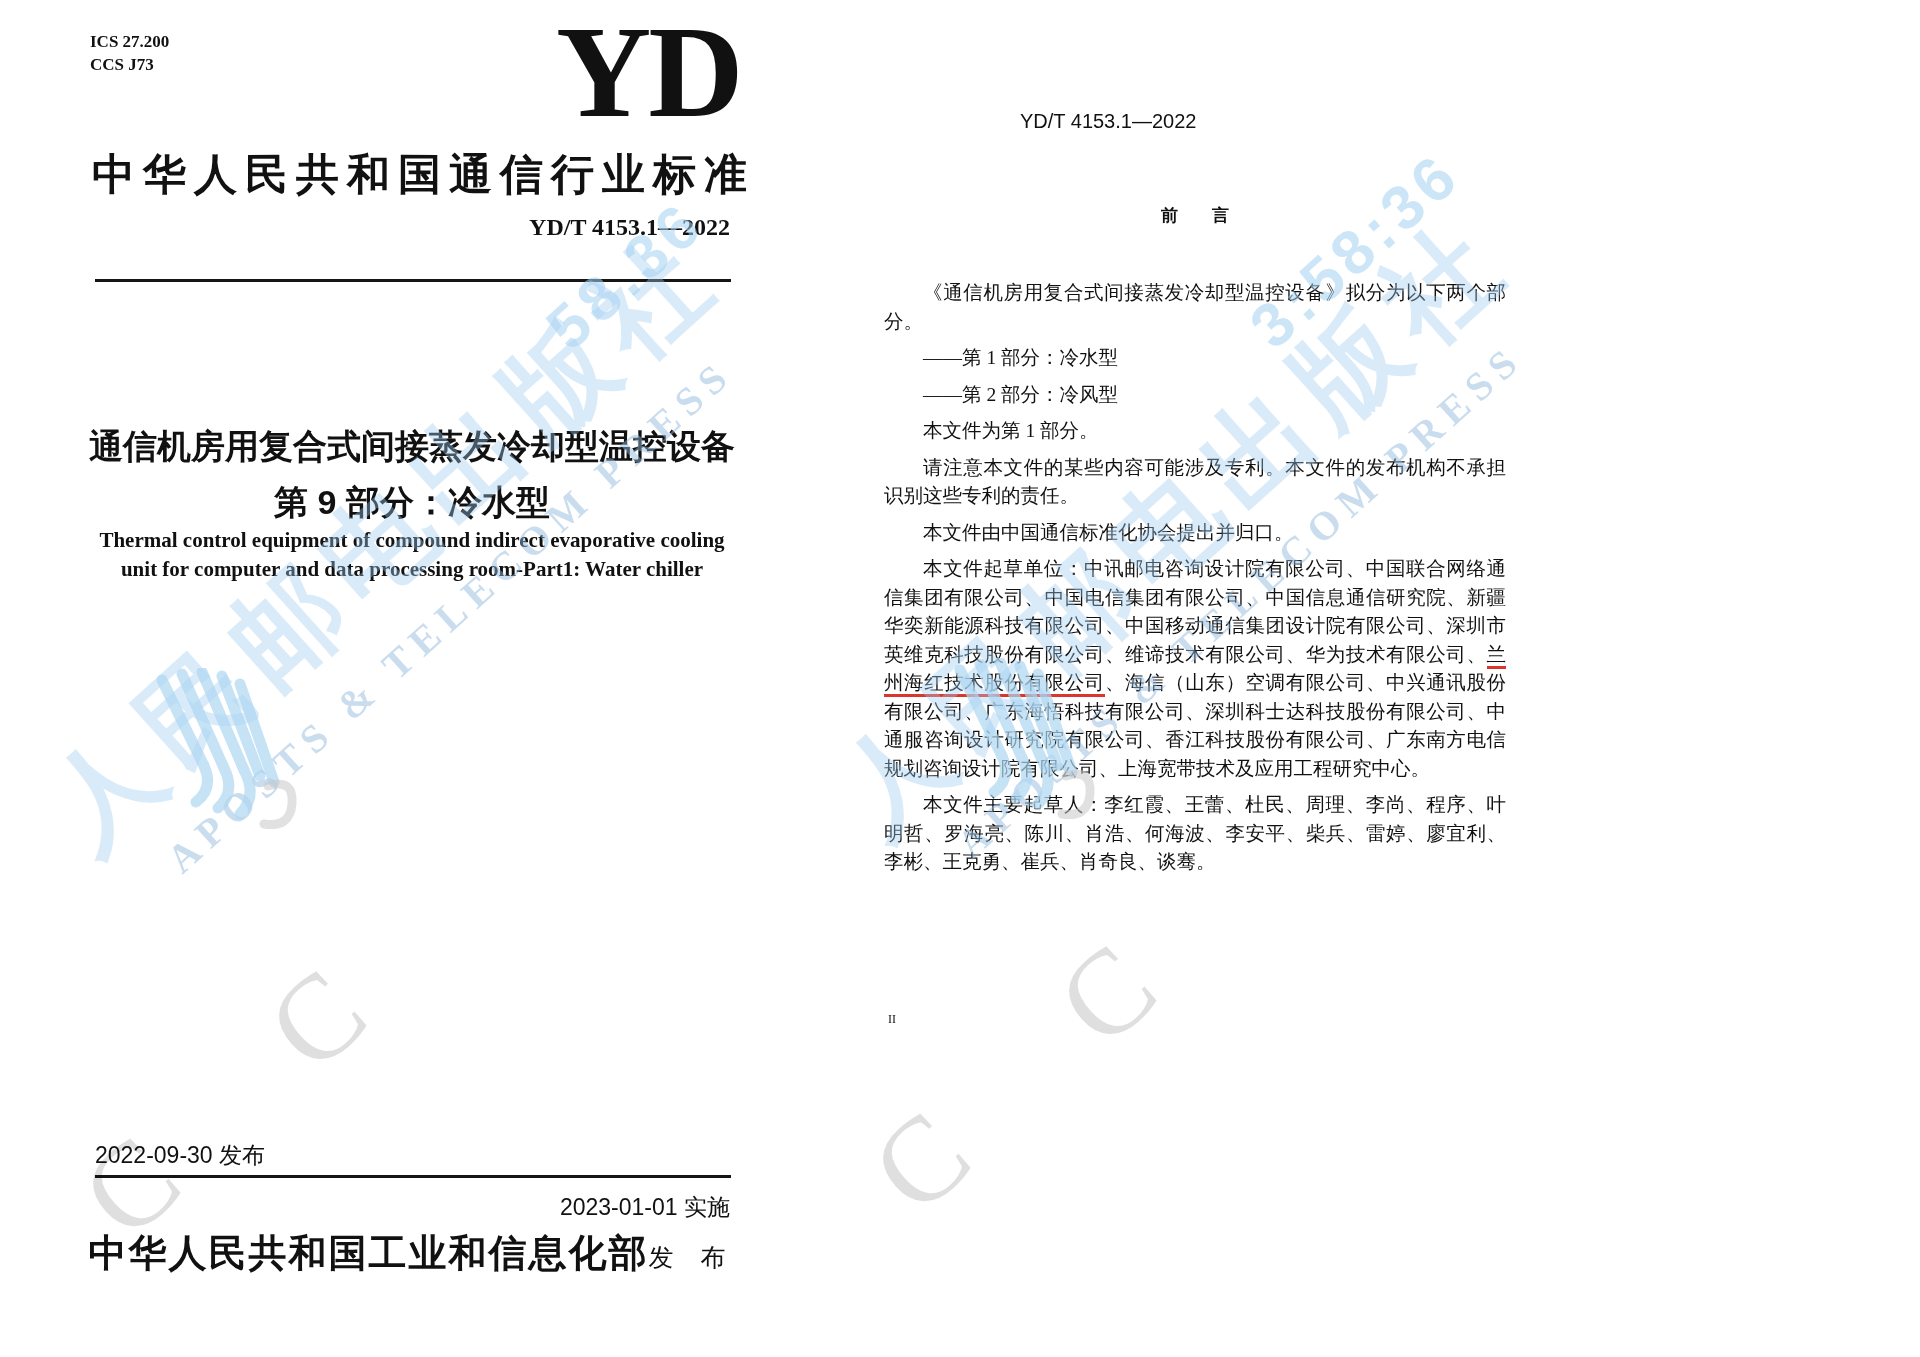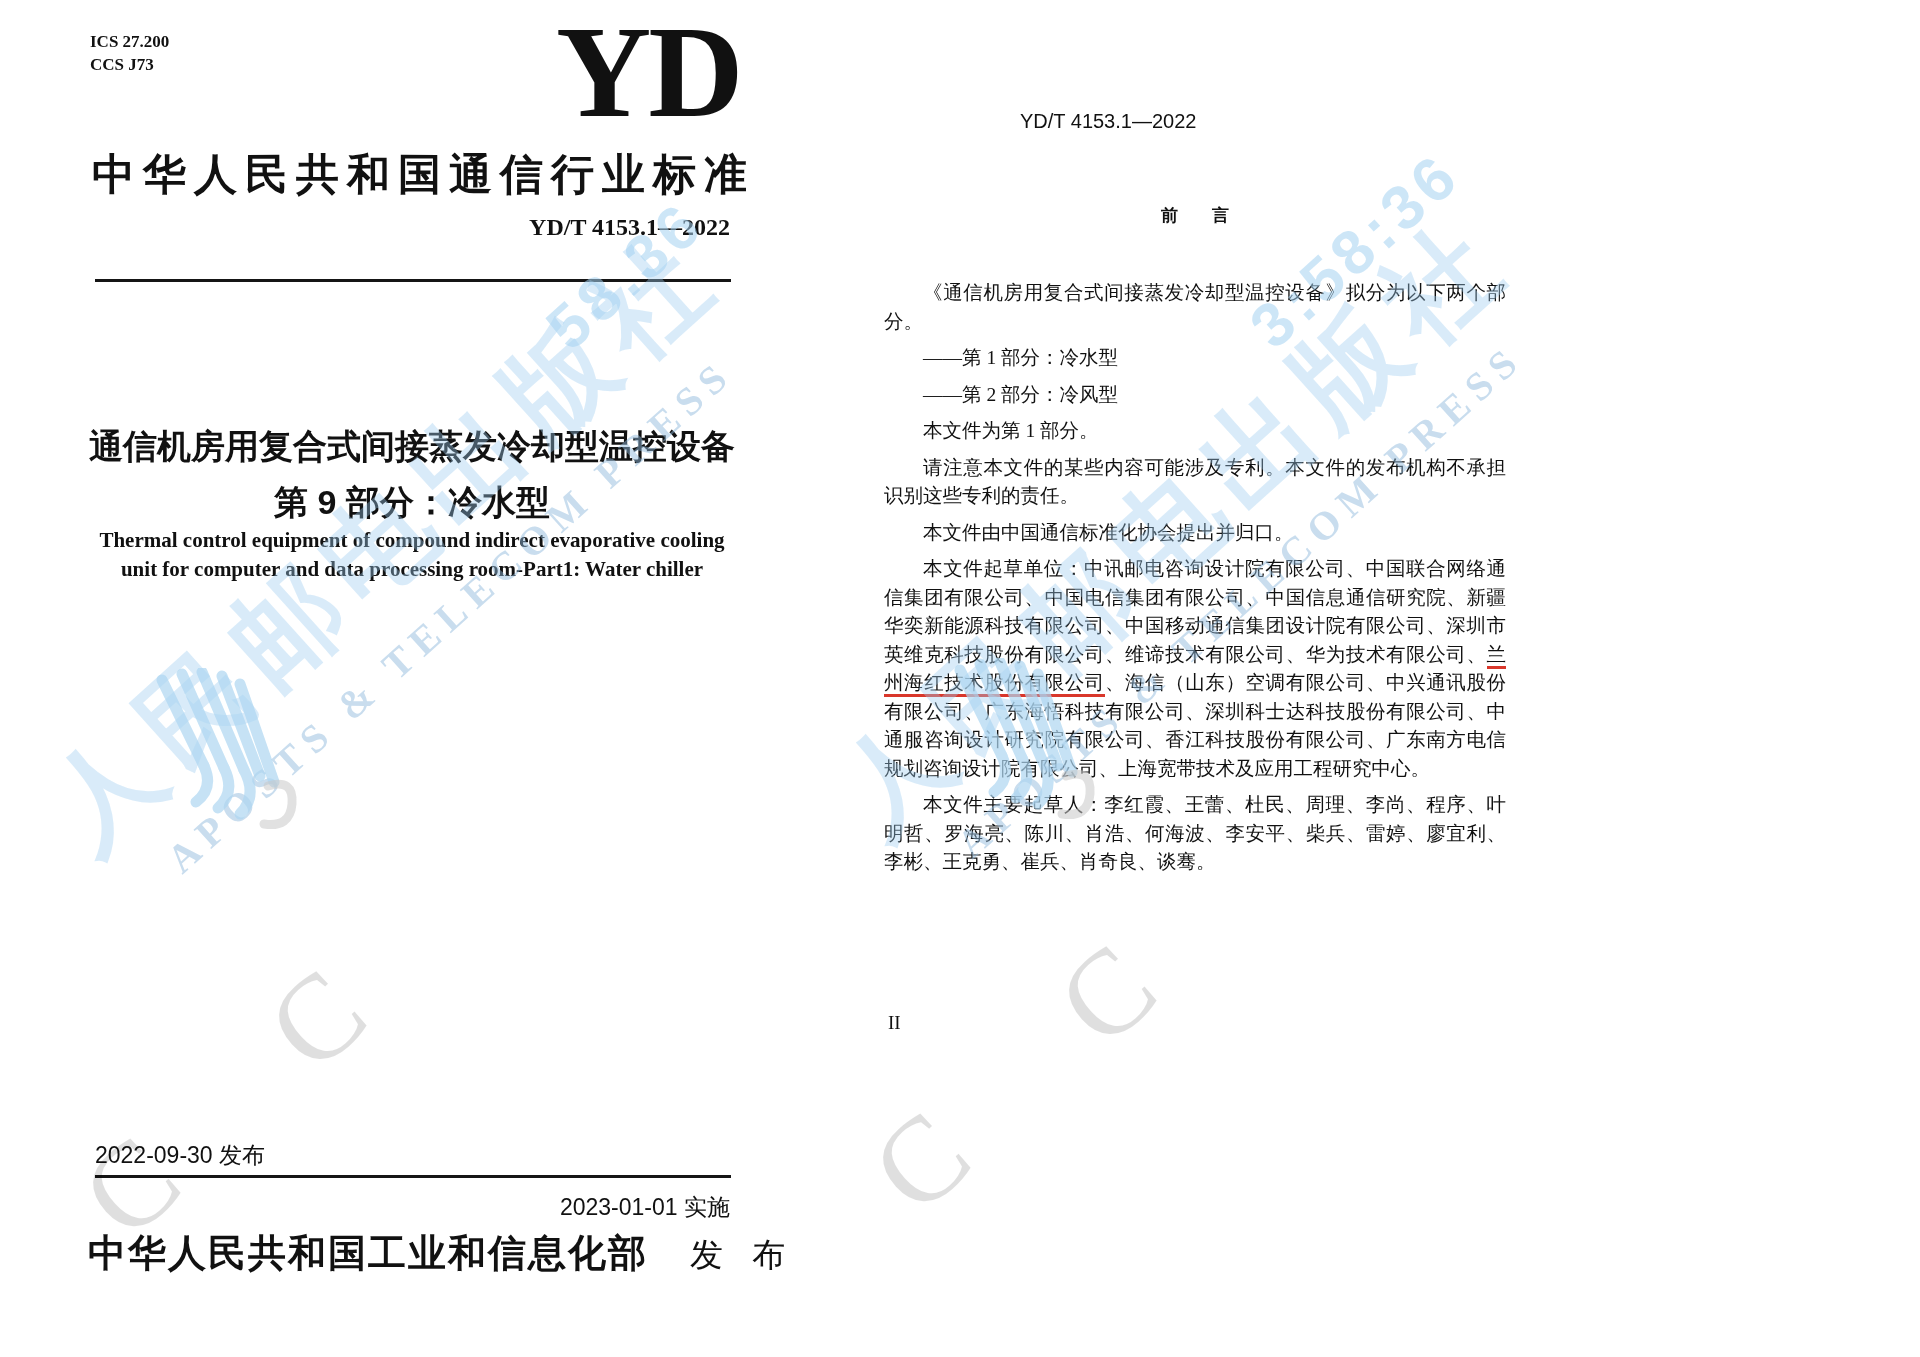--- a/index.html
+++ b/index.html
@@ -17,28 +17,28 @@
   .doc-num-left{left:90px;top:214px;width:640px;text-align:right;font-family:"Liberation Serif",serif;font-weight:bold;font-size:24px;}
   .rule{background:#151515;height:3px;}
   .rule1{left:95px;top:279px;width:636px;}
   .title-cn{left:88px;top:418px;width:648px;text-align:center;font-family:"Liberation Sans","DejaVu Sans",sans-serif;font-weight:600;font-size:34px;line-height:56px;}
   .title-en{left:88px;top:526px;width:648px;text-align:center;font-family:"Liberation Serif",serif;font-weight:bold;font-size:21px;line-height:29px;}
   .date-issue{left:95px;top:1140px;font-family:"Liberation Sans","DejaVu Sans",sans-serif;font-size:23px;}
   .date-impl{left:90px;top:1192px;width:640px;text-align:right;font-family:"Liberation Sans","DejaVu Sans",sans-serif;font-size:23px;}
   .rule2{left:95px;top:1175px;width:636px;}
   .publisher-line{left:88px;top:1228px;width:648px;text-align:center;white-space:nowrap;}
   .publisher-name{font-family:Liberation Serif, serif;font-weight:bold;font-size:38px;letter-spacing:2px;}
-  .publish-label{font-family:"Liberation Sans","DejaVu Sans",sans-serif;font-size:33px;margin-left:42px;letter-spacing:10px;}
+  .publish-label{font-family:"Liberation Sans","DejaVu Sans",sans-serif;font-size:25px;letter-spacing:10px;}
   
   .hdr-num{left:1020px;top:110px;font-family:"Liberation Sans","DejaVu Sans",sans-serif;font-size:20px;}
   .foreword-title{left:876px;top:188px;width:638px;text-align:center;font-family:"Liberation Sans","DejaVu Sans",sans-serif;font-weight:bold;font-size:17px;margin-top:16px;}
   .fw-body{left:876px;top:271px;width:638px;font-size:19.5px;line-height:28.5px;text-align:justify;}
   .fw-body p{margin:8px;text-indent:2em;}
   .hl-company{border-bottom:3px solid #d9372b;padding-bottom:1px;}
-  .page-num{left:888px;top:1012px;font-size:19px;}
+  .page-num{left:888px;top:1012px;font-size:12px;}
   
   .wm{pointer-events:none;white-space:nowrap;text-align:center;}
   .wm-rot{transform:translate(-50%,-50%) rotate(-42deg);}
   .wm-cn{font-family:"Liberation Sans","DejaVu Sans",sans-serif;font-weight:700;font-size:108px;letter-spacing:14px;color:#9ecdf0;opacity:.38;}
   .wm-en{font-family:"Liberation Serif",serif;font-weight:700;font-size:40px;letter-spacing:9px;color:#8fb9dc;opacity:.48;margin-top:4px;}
   .wm-digits{font-family:"Liberation Sans","DejaVu Sans",sans-serif;font-weight:700;font-size:62px;letter-spacing:6px;color:#a6d3f2;opacity:.55;}
   .wm-gray{font-family:"Liberation Serif",serif;font-size:120px;letter-spacing:70px;color:#000;opacity:.12;}
   .z1{z-index:1;} .z2{z-index:2;}
 </style>
 </head>

